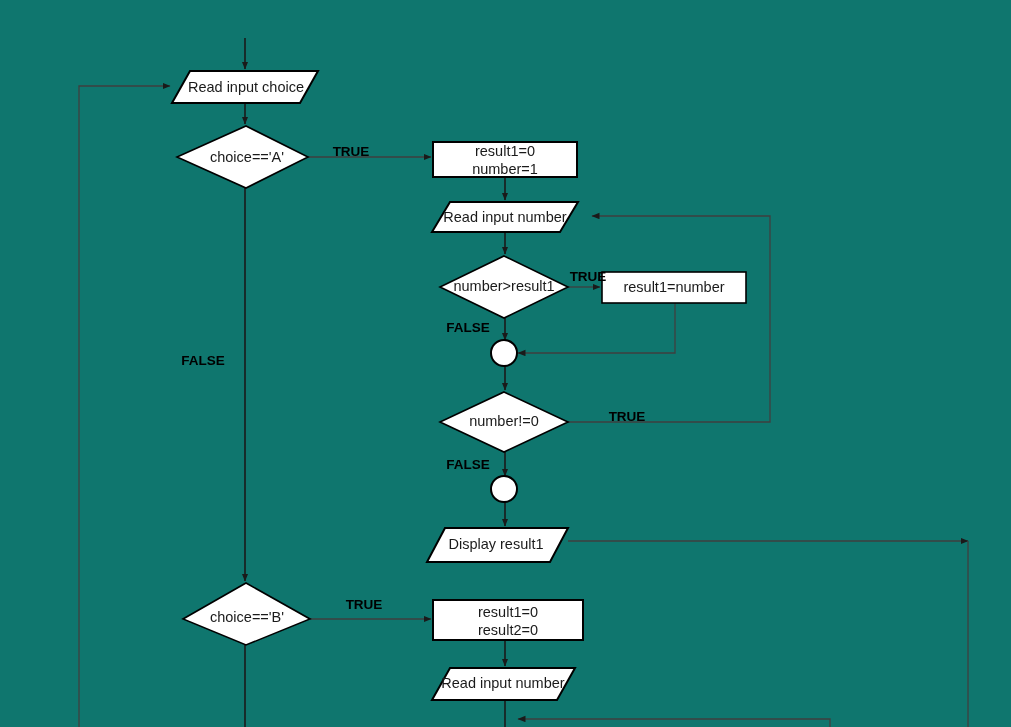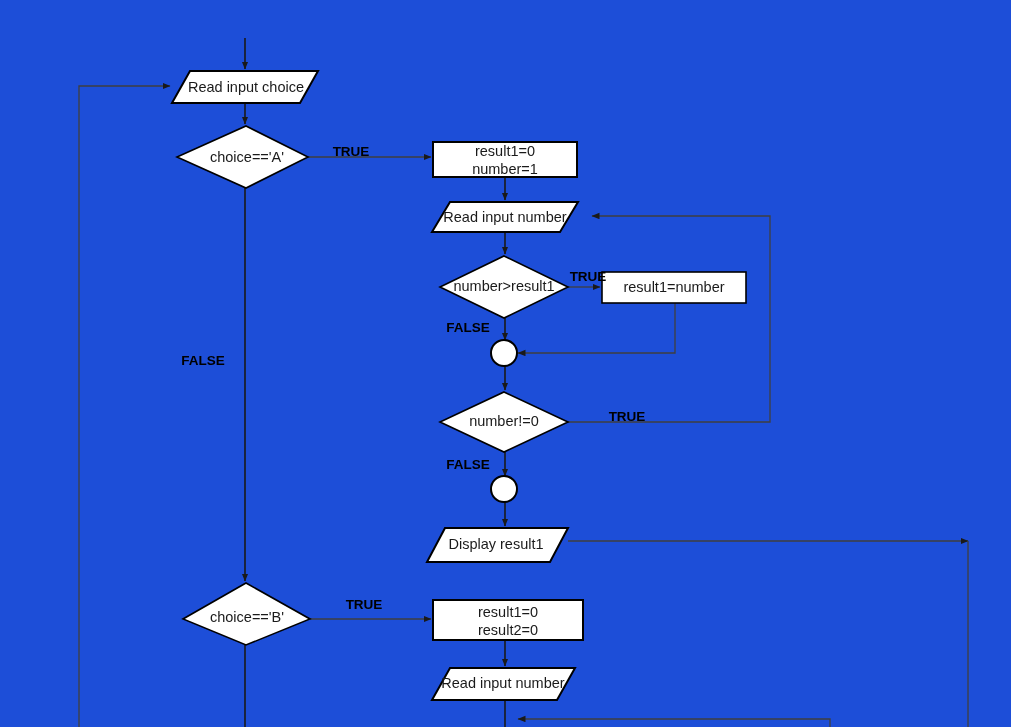--- a/index.html
+++ b/index.html
@@ -7,21 +7,21 @@
     padding: 0;
     background: #ffffff;
   }
   body {
     font-family: "Liberation Sans", sans-serif;
   }
   #canvas-wrap {
     position: relative;
     width: 1011px;
     height: 727px;
-    background: #1d4ed8;
+    background: #0f766e;
     overflow: hidden;
   }
   svg#flowchart {
     display: block;
     width: 1011px;
     height: 727px;
   }
   .shape-outline {
     fill: #ffffff;
     stroke: #000000;

